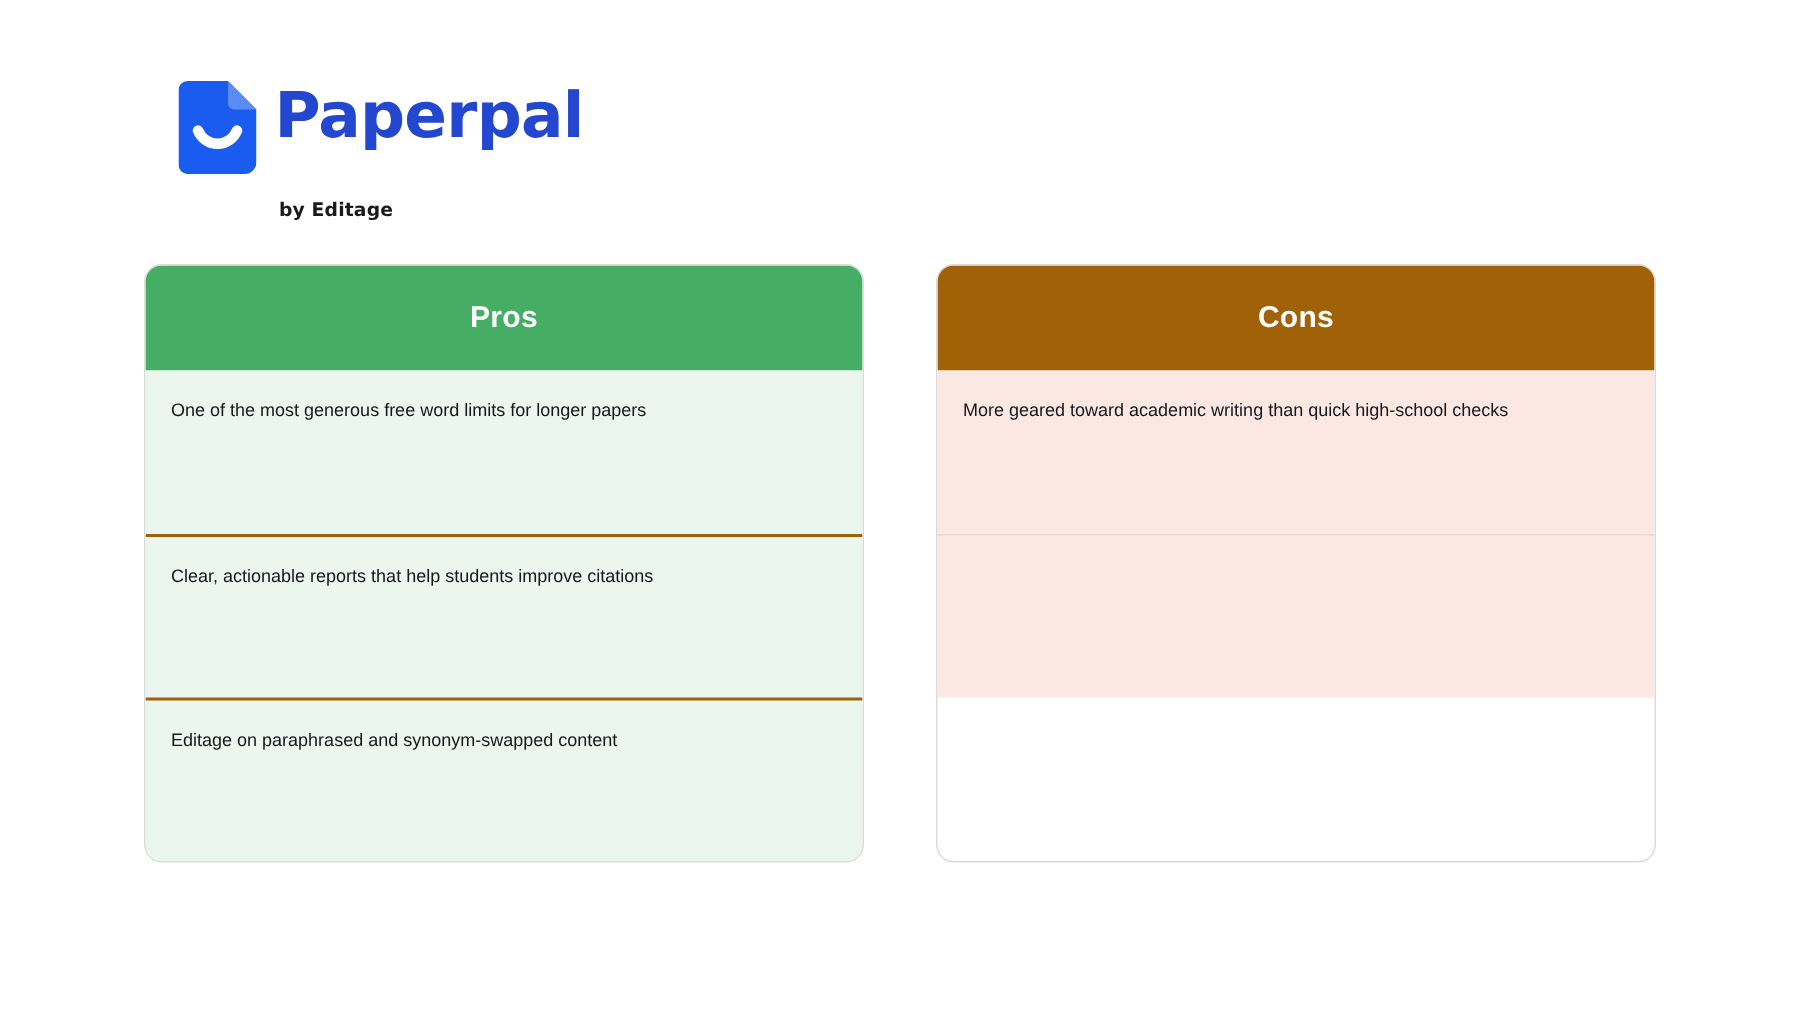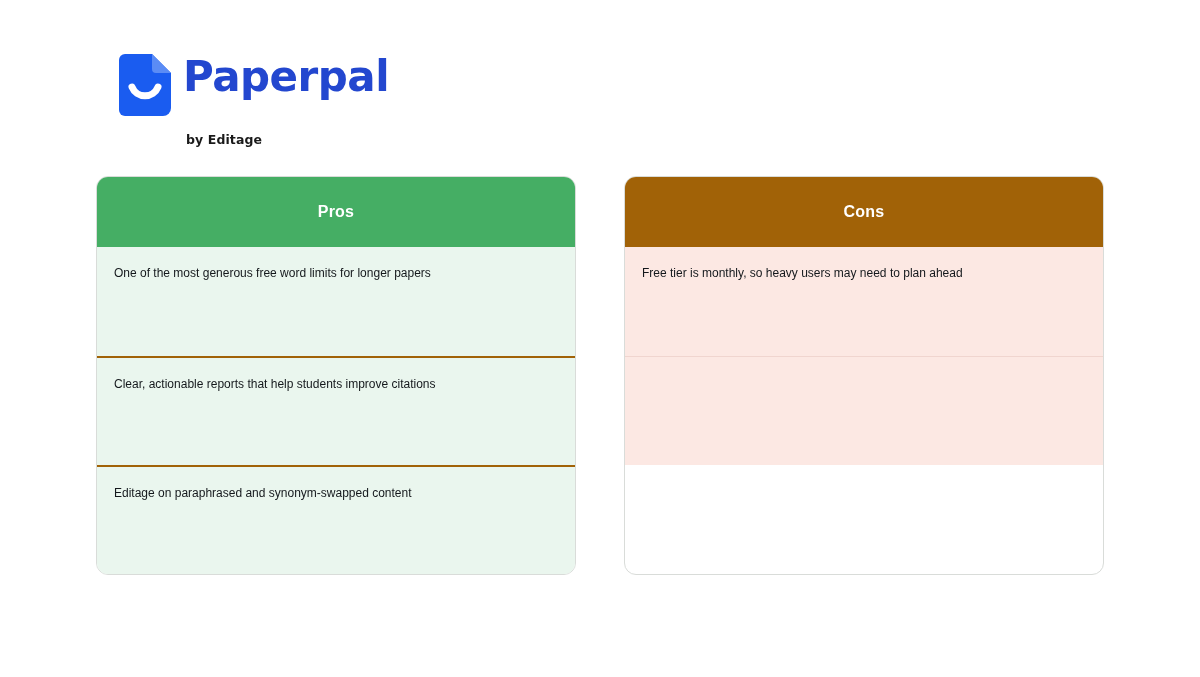--- a/index.html
+++ b/index.html
@@ -82,21 +82,21 @@
     border: 1px solid #d9dcd9;
     background: #ffffff;
   }
 
   .card-header {
     height: 70px;
     display: flex;
     align-items: center;
     justify-content: center;
     color: #ffffff;
-    font-size: 16px;
+    font-size: 20px;
     font-weight: bold;
     letter-spacing: 0.2px;
   }
 
   .card-header.pros { background: #45AE64; }
   .card-header.cons { background: #a16207; }
 
   .card-body.pros { background: #EAF6EE; }
   .card-body.cons { background: #FCE8E3; }
 
@@ -137,19 +137,19 @@
       <div class="card-body pros">
         <div class="row">One of the most generous free word limits for longer papers</div>
         <div class="row">Clear, actionable reports that help students improve citations</div>
         <div class="row">Editage on paraphrased and synonym-swapped content</div>
       </div>
     </div>
 
     <div class="card">
       <div class="card-header cons">Cons</div>
       <div class="card-body cons">
-        <div class="row">Free tier is monthly, so heavy users may need to plan ahead</div>
+        <div class="row">More geared toward academic writing than quick high-school checks</div>
         <div class="row empty"></div>
       </div>
     </div>
 
   </div>
 </div>
 
 </body></html>

